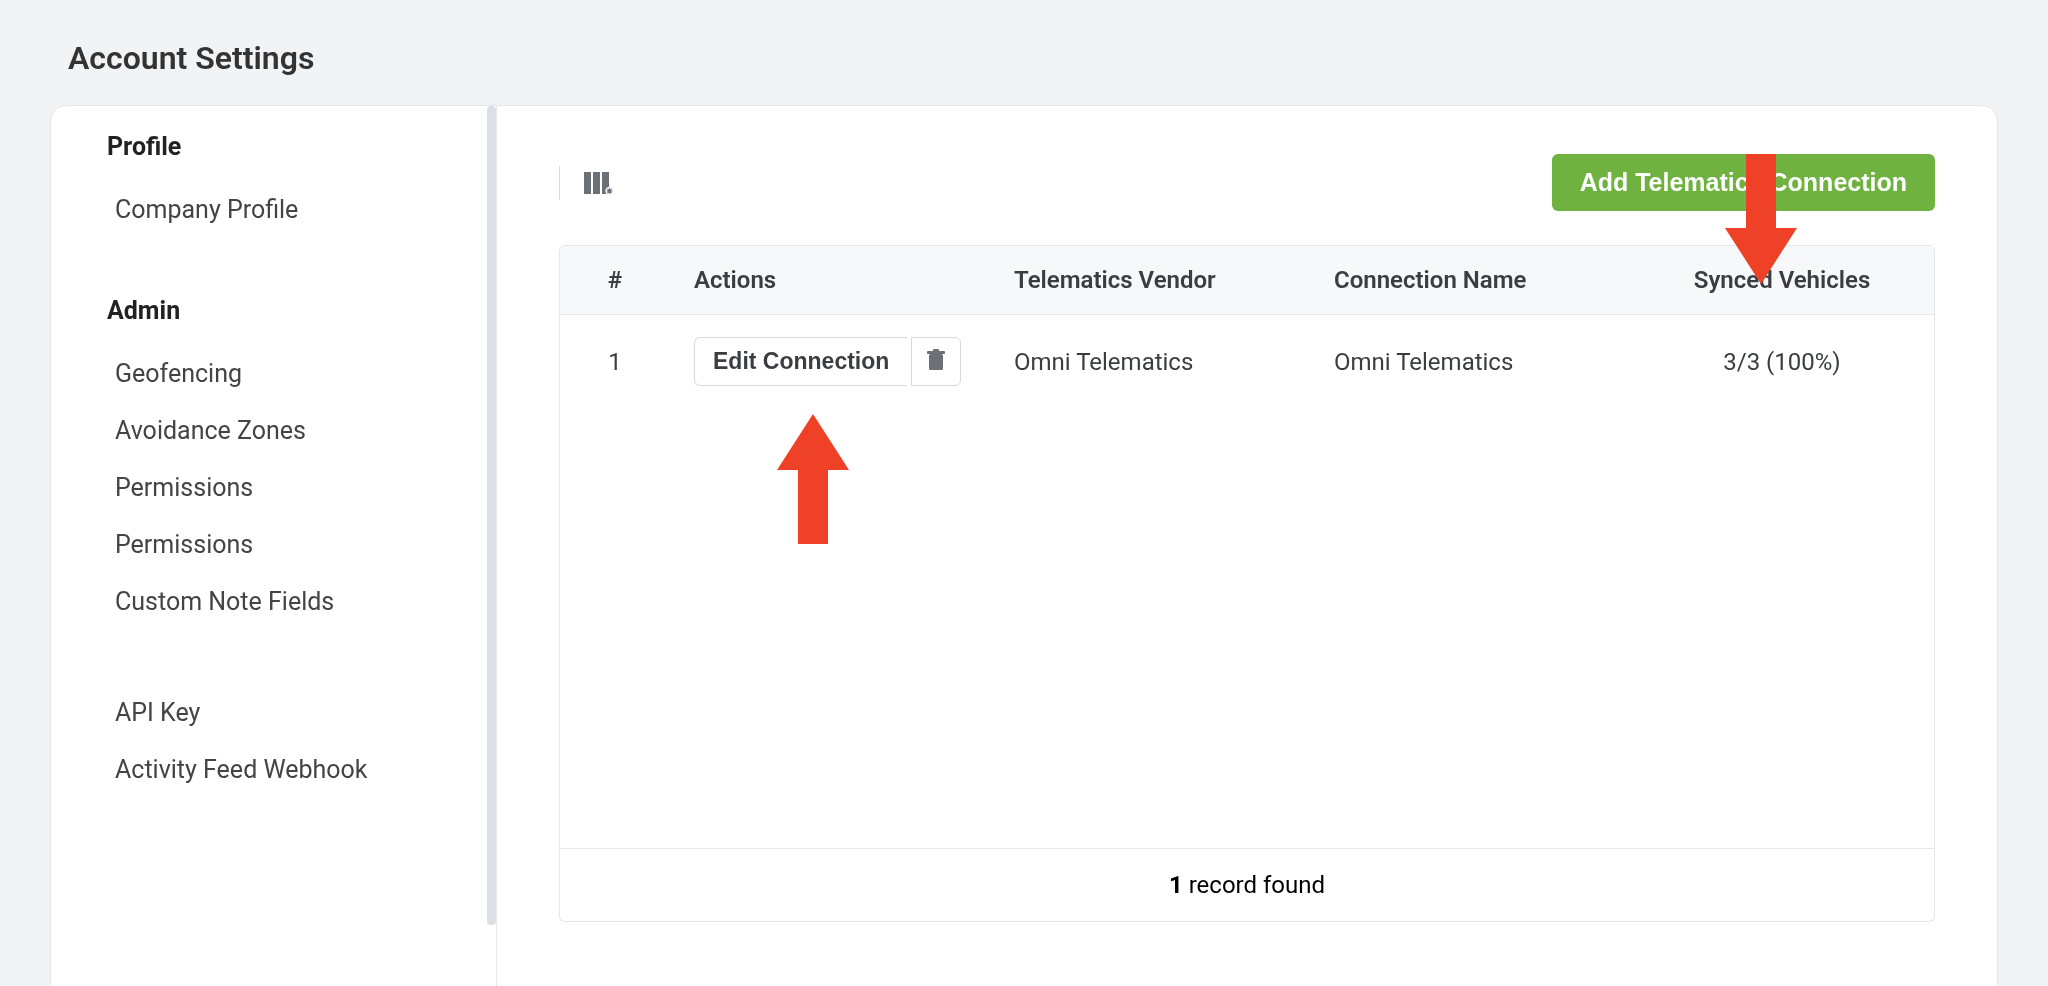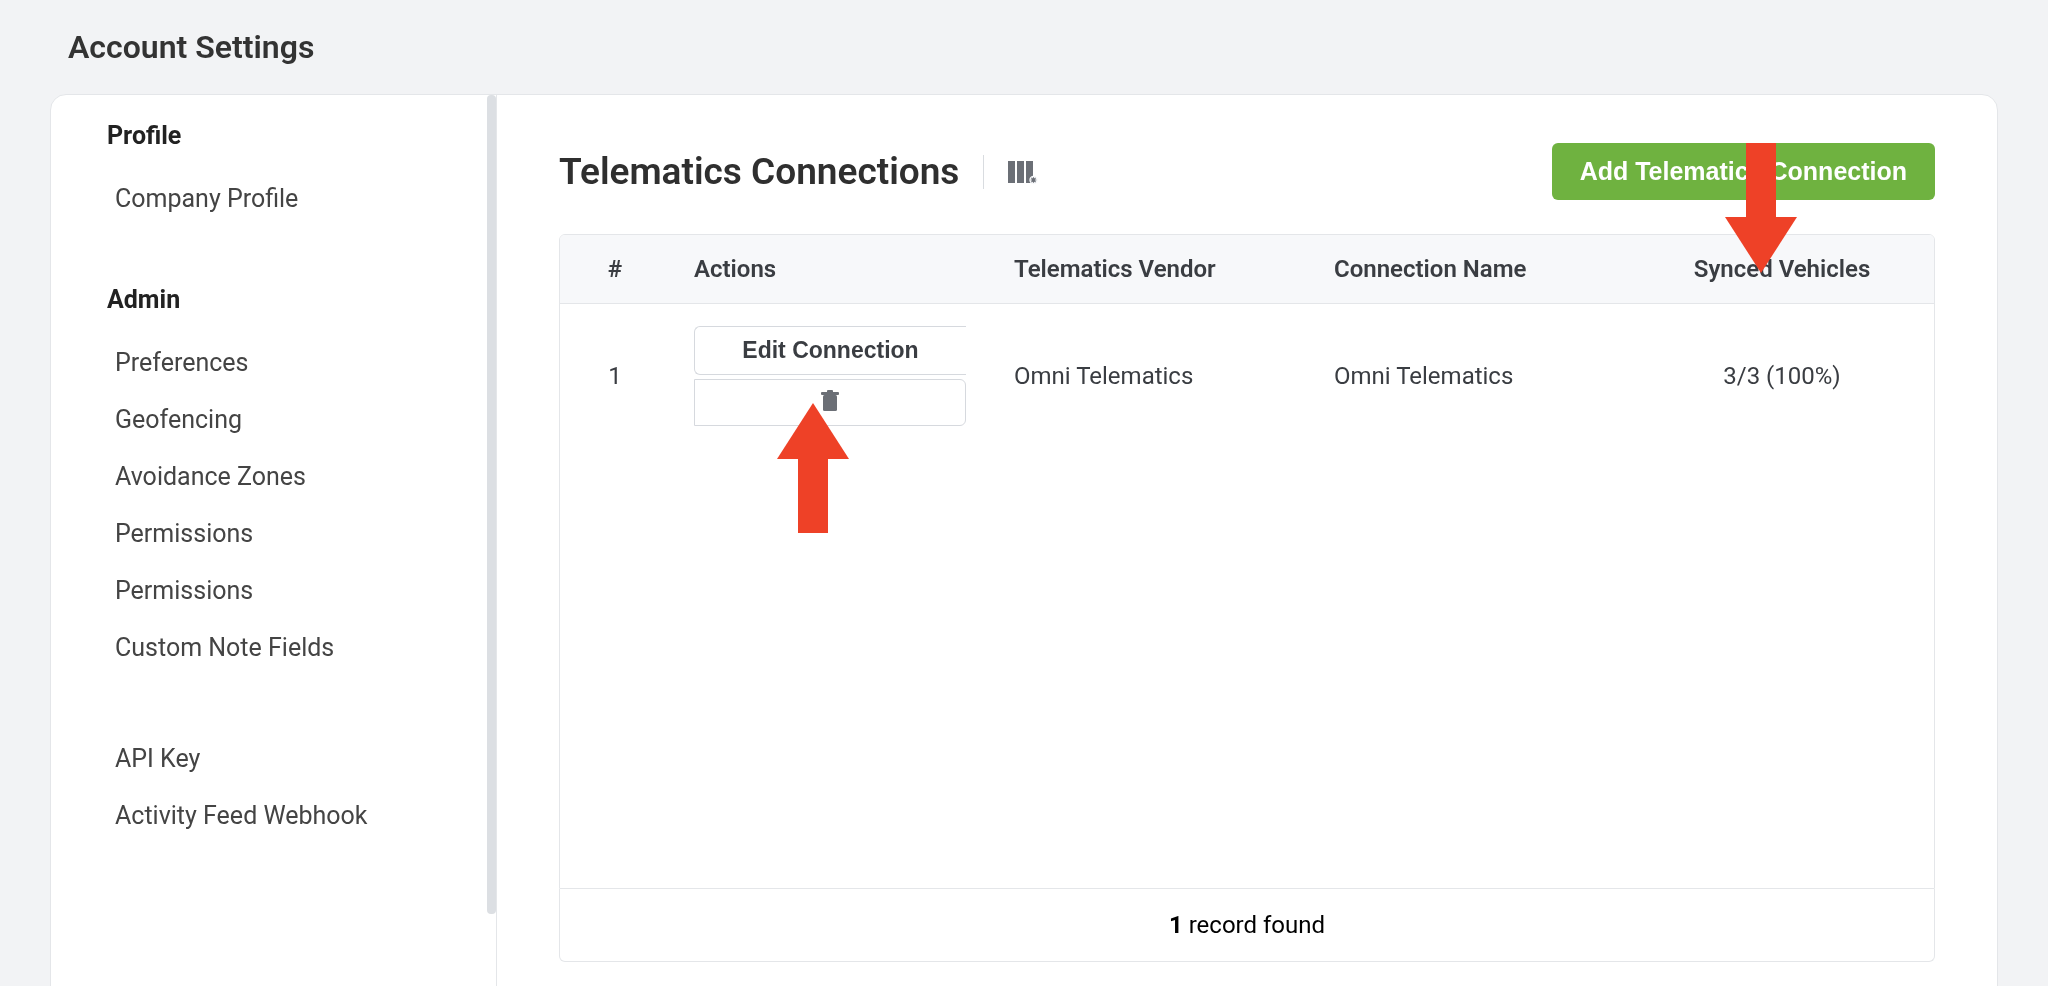--- a/index.html
+++ b/index.html
@@ -8,21 +8,21 @@
     background: #f2f3f5;
     color: #333;
     width: 2048px;
     height: 986px;
     overflow: hidden;
   }
   .page-title {
     font-size: 32px;
     font-weight: 600;
     color: #333;
-    padding: 28px 0 28px 68px;
+    padding: 39px 0 28px 68px;
   }
   .panel {
     display: flex;
     background: #fff;
     border: 1px solid #e4e6e9;
     border-radius: 16px;
     margin: 0 50px 0 50px;
     height: 912px;
     overflow: hidden;
   }
@@ -135,21 +135,20 @@
     vertical-align: middle;
   }
   .col-num { width: 110px; text-align: center;}
   .col-actions { width: 320px; }
   .col-vendor { width: 320px; }
   .col-name { width: 320px; }
   .col-synced { width: auto; text-align: center; }
   .actions-cell {
     display: flex;
     gap: 4px;
-    flex-direction: column;
   }
   .btn-edit {
     background: #fff;
     border: 1px solid #d6d9de;
     border-right: none;
     border-radius: 6px 0 0 6px;
     font-size: 23px;
     font-weight: 600;
     color: #3a3d42;
     padding: 10px 18px;
@@ -200,42 +199,40 @@
 
 <div class="panel">
 
   <nav class="sidebar">
     <div class="side-group">
       <div class="side-heading">Profile</div>
       <div class="side-item">Company Profile</div>
     </div>
     <div class="side-group">
       <div class="side-heading">Admin</div>
-      <div class="side-item">Preferences</div>
       <div class="side-item">Geofencing</div>
       <div class="side-item">Avoidance Zones</div>
       <div class="side-item">Permissions</div>
       <div class="side-item">Permissions</div>
       <div class="side-item">Custom Note Fields</div>
     </div>
     <div class="side-group" style="margin-bottom:0;">
       <div class="side-item">API Key</div>
       <div class="side-item">Activity Feed Webhook</div>
 
     </div>
     <div class="sidebar-scroll">
       <div class="sidebar-scroll-thumb"></div>
     </div>
   </nav>
 
   <main class="main">
 
     <div class="main-header">
       <div class="main-header-left">
-        <h2 class="main-title">Telematics Connections</h2>
         <div class="vline"></div>
         <span class="col-config-icon">
           <svg width="30" height="26" viewBox="0 0 30 26" fill="none">
             <rect x="0" y="2" width="7" height="22" fill="#6b6f76"></rect>
             <rect x="9" y="2" width="7" height="22" fill="#6b6f76"></rect>
             <rect x="18" y="2" width="7" height="22" fill="#6b6f76"></rect>
             <circle cx="25.5" cy="21" r="4.2" fill="#f7f8fa"></circle>
             <path d="M25.5 18.2 L25.5 23.8 M22.7 21 L28.3 21 M23.4 18.9 L27.6 23.1 M27.6 18.9 L23.4 23.1" stroke="#6b6f76" stroke-width="1.1"></path>
             <circle cx="25.5" cy="21" r="1.4" fill="#6b6f76"></circle>
           </svg>

